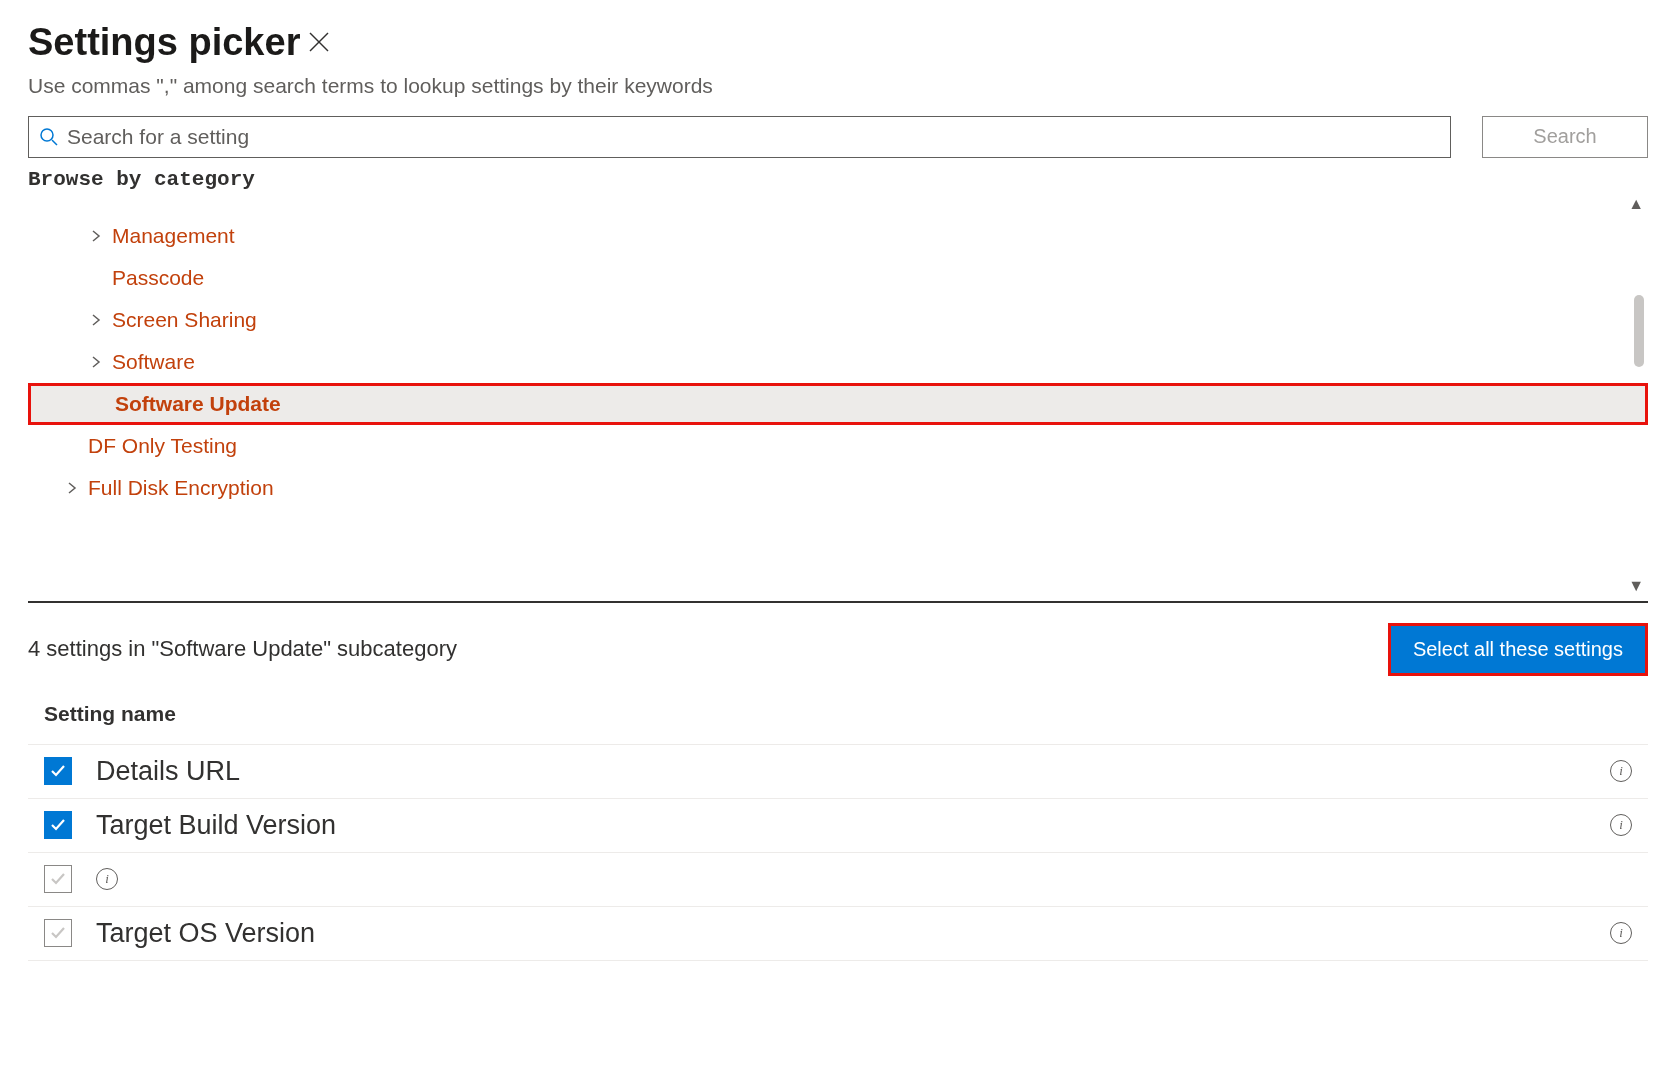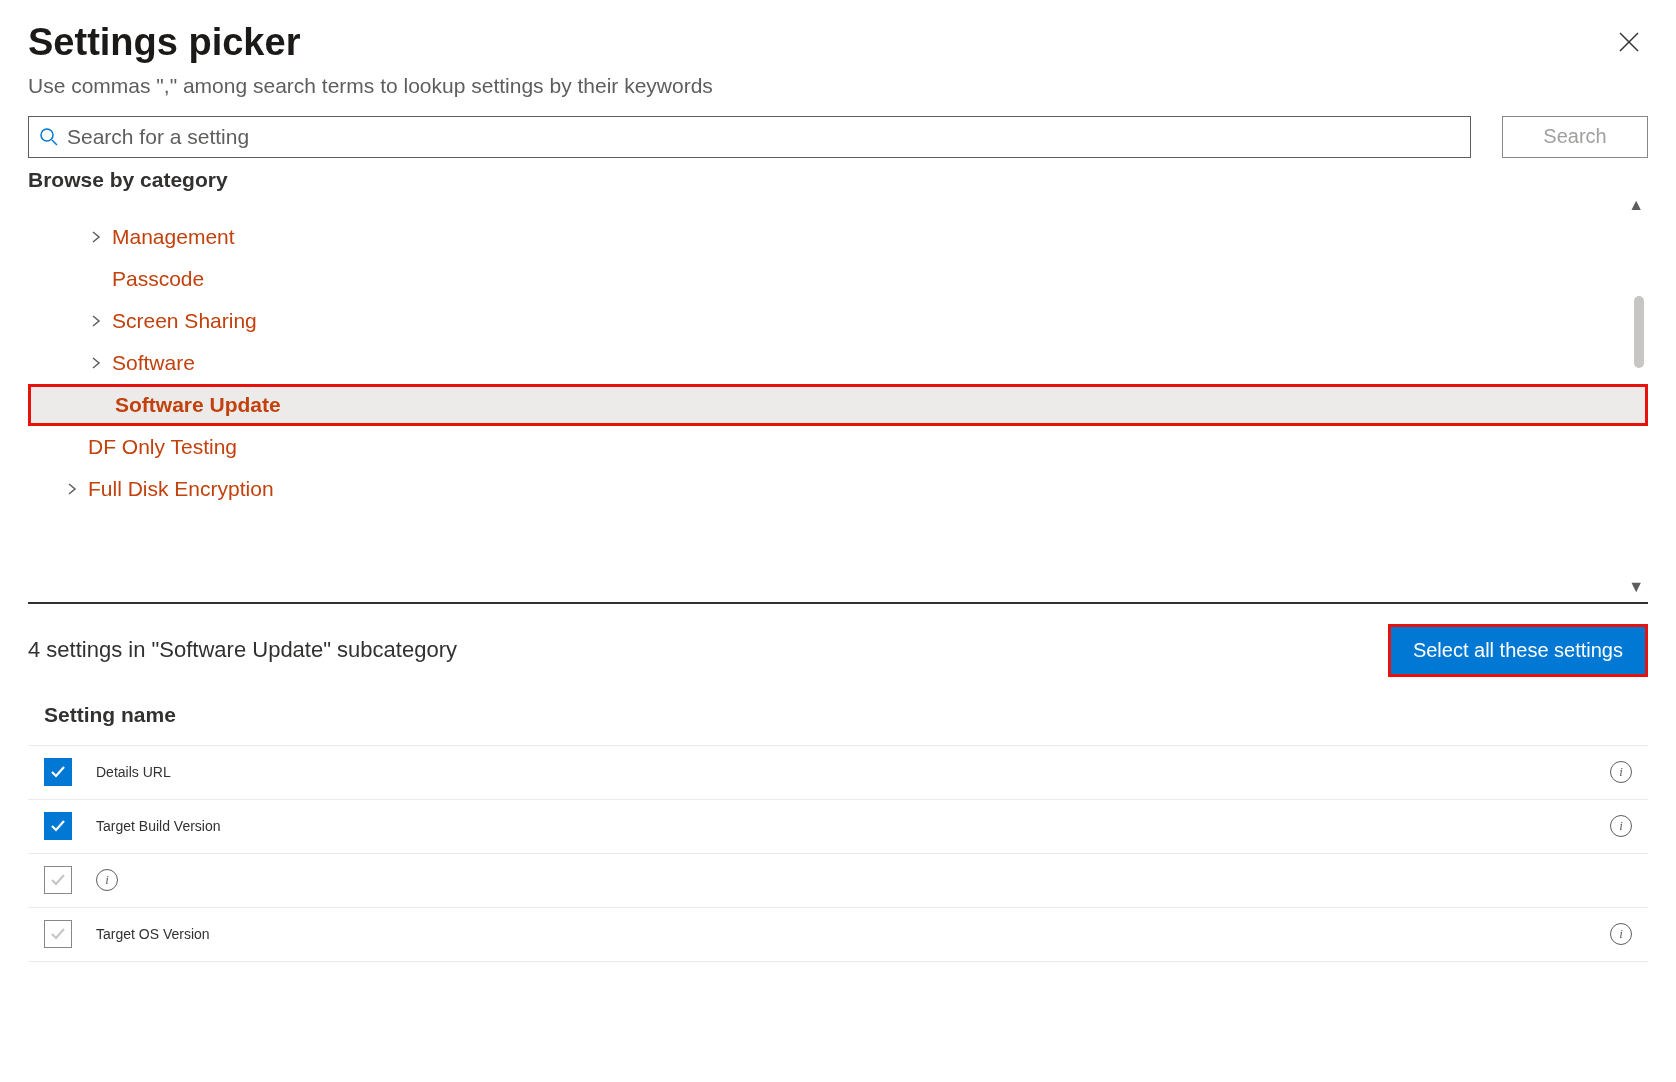--- a/index.html
+++ b/index.html
@@ -8,21 +8,21 @@
     background: #ffffff;
     color: #323130;
     width: 1676px;
     height: 1082px;
     padding: 20px 28px;
     position: relative;
     overflow: hidden;
   }
   .header-row {
     display: flex;
-    justify-content: space-between;
+    justify-content: flex-start;
     align-items: flex-start;
   }
   .title {
     font-size: 38px;
     font-weight: 600;
     color: #1b1a19;
     line-height: 1.2;
   }
   .close-btn {
     font-size: 28px;
@@ -59,33 +59,34 @@
   .search-input {
     border: none;
     outline: none;
     font-size: 21px;
     color: #605e5c;
     width: 100%;
     background: transparent;
   }
   .search-input::placeholder { color: #605e5c; }
   .search-button {
-    width: 146px;
+    width: 166px;
     height: 42px;
     border: 1px solid #8a8886;
     background: #ffffff;
     color: #a19f9d;
     font-size: 20px;
     cursor: pointer;
   }
   .browse-label {
     font-size: 21px;
     font-weight: 600;
     color: #323130;
     margin-bottom: 4px;
+    font-family: Liberation Mono, monospace;
   }
   .category-pane {
     position: relative;
     height: 400px;
     overflow: hidden;
   }
   .category-list {
     padding-top: 20px;
   }
   .cat-item {
@@ -181,21 +182,21 @@
     flex-shrink: 0;
     cursor: pointer;
     background: #ffffff;
   }
   .checkbox.checked {
     background: #0078d4;
     border-color: #0078d4;
   }
   .checkbox svg { width: 18px; height: 18px; }
   .setting-name {
-    font-size: 14px;
+    font-size: 27px;
     color: #323130;
     flex: 1;
   }
   .info-icon {
     width: 22px;
     height: 22px;
     border: 1.5px solid #605e5c;
     border-radius: 50%;
     display: inline-flex;
     align-items: center;

